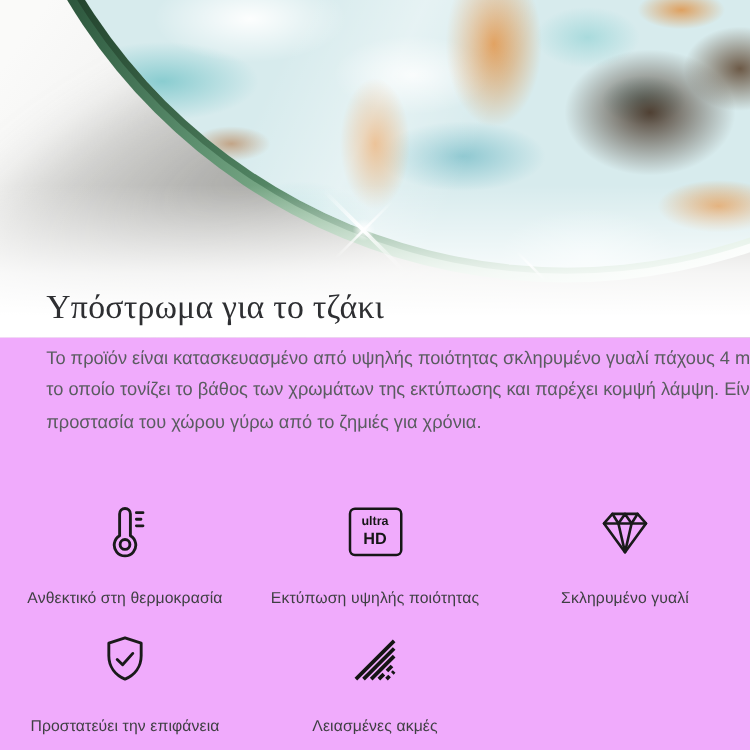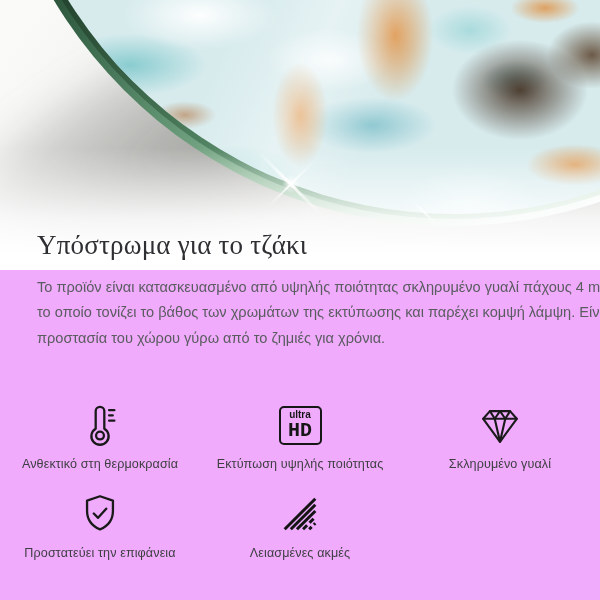--- a/index.html
+++ b/index.html
@@ -57,27 +57,27 @@
         font-size:27px;line-height:33px;color:#2e2f32;letter-spacing:.2px;}
   .page-title span{display:block;}
   .description{margin-top:13px;font-size:14.6px;line-height:25.4px;color:#5a5c60;}
   .description div{white-space:nowrap;}
 
   
   .features{position:absolute;left:0;top:400px;width:600px;
         display:grid;grid-template-columns:repeat(3,1fr);row-gap:18px;}
   .feature{display:flex;flex-direction:column;align-items:center;}
   .feature-icon{height:50px;display:flex;align-items:center;justify-content:center;}
-  .feature-label{margin-top:7px;font-size:12.6px;color:#3e3f42;letter-spacing:.1px;}
+  .feature-label{margin-top:21px;font-size:12.6px;color:#3e3f42;letter-spacing:.1px;}
   .icon-svg{display:block;}
   .uhd-box{width:39px;height:35px;border:2.6px solid #161616;border-radius:5px;
         display:flex;flex-direction:column;align-items:center;justify-content:center;
         color:#161616;line-height:1;}
   .uhd-top{font-size:10px;font-weight:700;}
-  .uhd-bottom{font-size:20px;font-weight:800;margin-top:1px;font-family:Liberation Mono, monospace;}
+  .uhd-bottom{font-size:13px;font-weight:800;margin-top:1px;}
 </style>
 </head>
 <body>
 
 <div class="page">
 
   <div class="hero">
     <div class="glass-shadow"></div>
     <div class="glass-rim"></div>
     <div class="glass-edge-line"></div>

